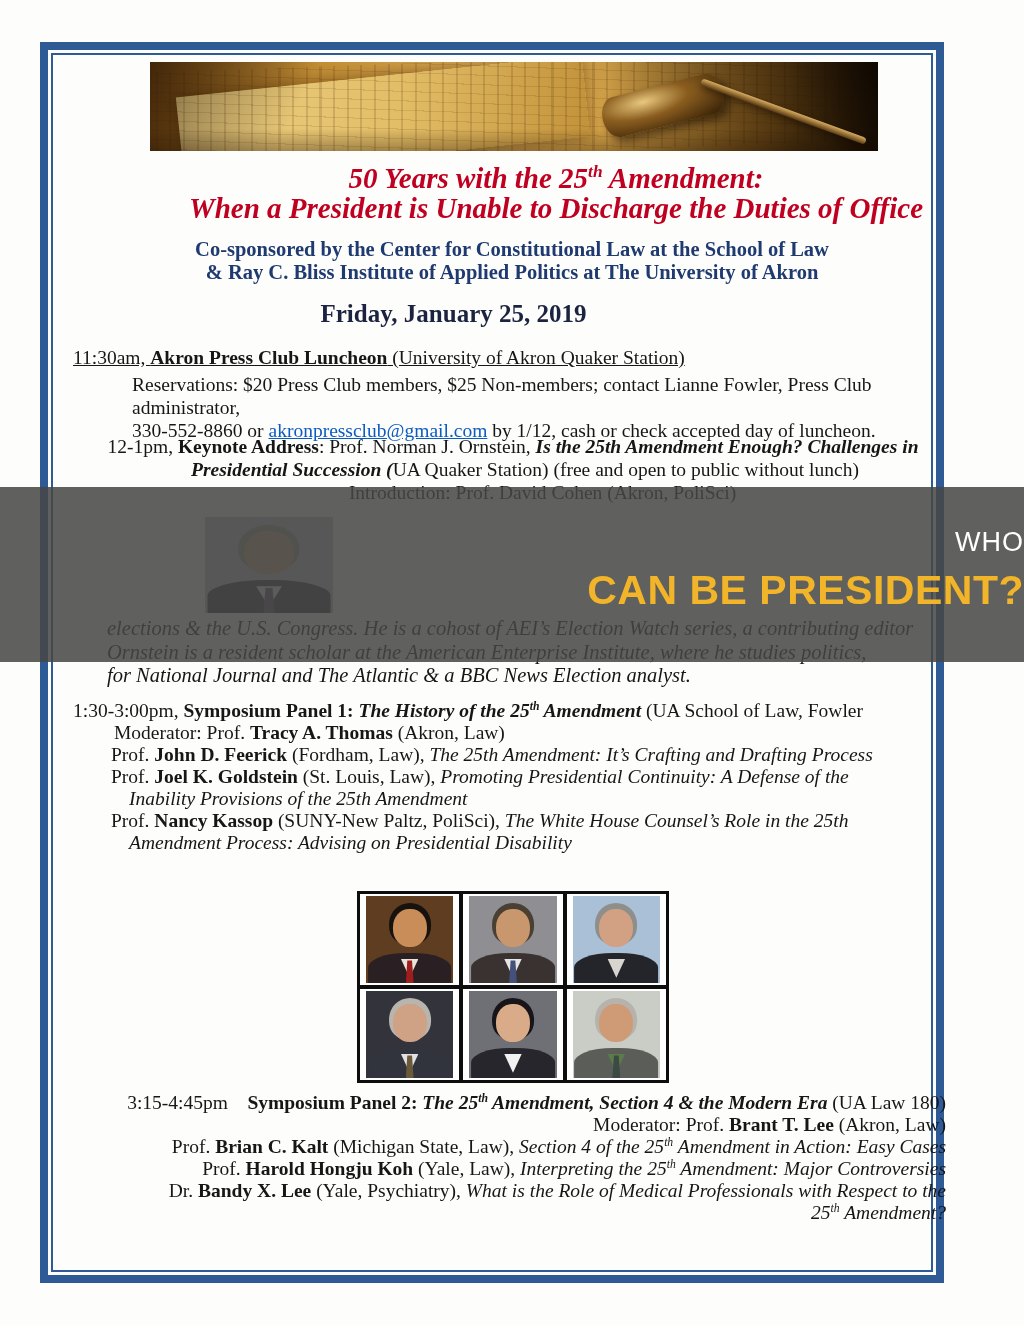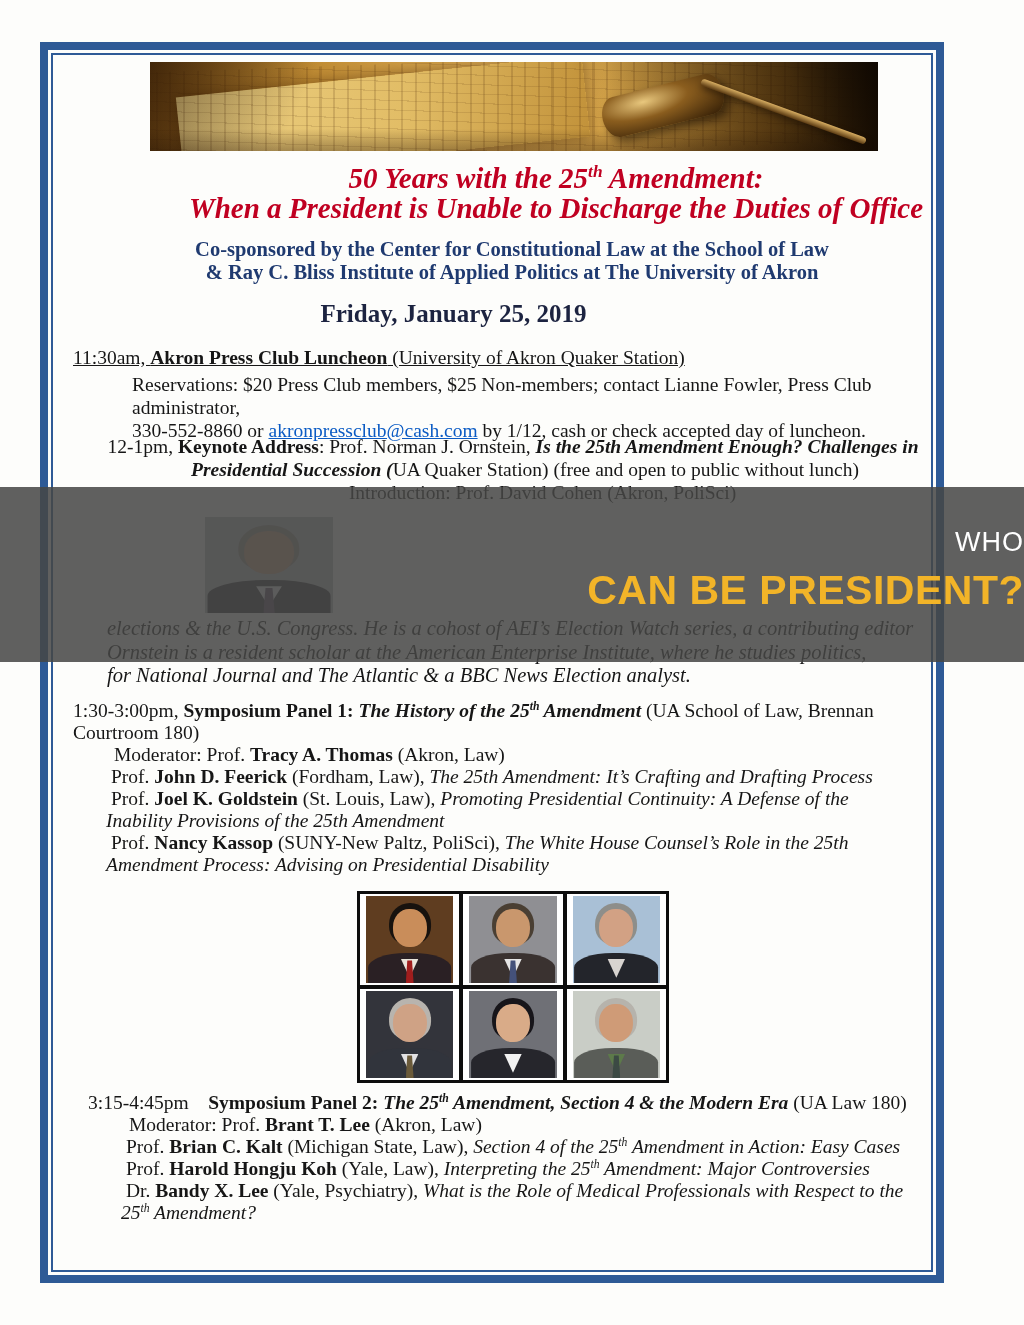--- a/index.html
+++ b/index.html
@@ -44,26 +44,26 @@
     font-weight:bold; font-size:20.5px; line-height:23px; }
   .date-line { left:0; top:300px; width:907px; text-align:center; color:#1c2340;
     font-weight:bold; font-size:25px; }
 
   
   .txt { font-size:19.5px; line-height:23px; width:880px; }
   .ind1 { margin-left:59px; }   
   .ind2 { margin-left:24px; }   
   .ind3 { margin-left:41px; }   
   .ind4 { margin-left:38px; }   
-  .ind5 { margin-left:33px; }   
+  .ind5 { margin-left:56px; }   
   .luncheon-block { left:73px; top:346px; }
   .luncheon-block .gap { margin-bottom:4px;text-decoration:underline; }
   .keynote-block { left:73px; top:435px;text-align:center; }
   .panel1-block { left:73px; top:700px; line-height:22px; }
-  .panel2-block { left:88px; top:1092px; line-height:22px; }
+  .panel2-block { left:66px; top:1092px; line-height:22px;text-align:right; }
   .panel1-block div, .panel2-block div { font-size:19.5px; }
 
   .b { font-weight:bold; }
   .i { font-style:italic; }
   .sup { vertical-align:super; font-size:0.60em; line-height:0; }
   .lnk { color:#0b5bc4; text-decoration:underline; }
 
   
   .bio-block { left:107px; top:617px; font-style:italic; font-size:20.5px; line-height:23.5px; width:840px; }
 
@@ -121,21 +121,21 @@
   <div class="layer sponsor-block">
     <div>Co-sponsored by the Center for Constitutional Law at the School of Law</div>
     <div>&amp; Ray C. Bliss Institute of Applied Politics at The University of Akron</div>
   </div>
 
   <div class="layer date-line">Friday, January 25, 2019</div>
 
   <div class="layer txt luncheon-block">
     <div class="gap"><span>11:30am, </span><span class="b">Akron Press Club Luncheon</span><span> (University of Akron Quaker Station)</span></div>
     <div class="ind1"><span>Reservations: $20 Press Club members, $25 Non-members; contact Lianne Fowler, Press Club administrator,</span></div>
-    <div class="ind1"><span>330-552-8860 or </span><span class="lnk">akronpressclub@cash.com</span><span> by 1/12, cash or check accepted day of luncheon.</span></div>
+    <div class="ind1"><span>330-552-8860 or </span><span class="lnk">akronpressclub@gmail.com</span><span> by 1/12, cash or check accepted day of luncheon.</span></div>
   </div>
 
   <div class="layer txt keynote-block">
     <div><span>12-1pm, </span><span class="b">Keynote Address</span><span>: Prof. Norman J. Ornstein, </span><span class="b i">Is the 25th Amendment Enough? Challenges in</span></div>
     <div class="ind2"><span class="b i">Presidential Succession (</span><span>UA Quaker Station) (free and open to public without lunch)</span></div>
     <div class="ind1"><span>Introduction: Prof. David Cohen (Akron, PoliSci)</span></div>
   </div>
 
   <div class="layer ornstein-photo">
     <div class="portrait" style="--bg: #b9bdc1; --hair: #98928a; --skin: #c9a083; --suit: #2b2b31; --shirt: #dfe3e6; --tie: #5a4a66;">
@@ -147,22 +147,21 @@
     </div>
   </div>
 
   <div class="layer bio-block">
     <div>elections &amp; the U.S. Congress. He is a cohost of AEI’s Election Watch series, a contributing editor</div>
     <div>Ornstein is a resident scholar at the American Enterprise Institute, where he studies politics,</div>
     <div>for National Journal and The Atlantic &amp; a BBC News Election analyst.</div>
   </div>
 
   <div class="layer txt panel1-block">
-    <div><span>1:30-3:00pm, </span><span class="b">Symposium Panel 1: </span><span class="b i">The History of the 25</span><span class="b i sup">th</span><span class="b i"> Amendment</span><span> (UA School of Law, Brennan</span></div>
-    <div><span>Courtroom 180)</span></div>
+    <div><span>1:30-3:00pm, </span><span class="b">Symposium Panel 1: </span><span class="b i">The History of the 25</span><span class="b i sup">th</span><span class="b i"> Amendment</span><span> (UA School of Law, Fowler</span></div>
     <div class="ind3"><span>Moderator: Prof. </span><span class="b">Tracy A. Thomas</span><span> (Akron, Law)</span></div>
     <div class="ind4"><span>Prof. </span><span class="b">John D. Feerick</span><span> (Fordham, Law), </span><span class="i">The 25th Amendment: It’s Crafting and Drafting Process</span></div>
     <div class="ind4"><span>Prof. </span><span class="b">Joel K. Goldstein</span><span> (St. Louis, Law), </span><span class="i">Promoting Presidential Continuity: A Defense of the</span></div>
     <div class="ind5"><span class="i">Inability Provisions of the 25th Amendment</span></div>
     <div class="ind4"><span>Prof. </span><span class="b">Nancy Kassop</span><span> (SUNY-New Paltz, PoliSci), </span><span class="i">The White House Counsel’s Role in the 25th</span></div>
     <div class="ind5"><span class="i">Amendment Process: Advising on Presidential Disability</span></div>
   </div>
 
   <div class="layer photo-grid">
     <div class="photo-cell">

